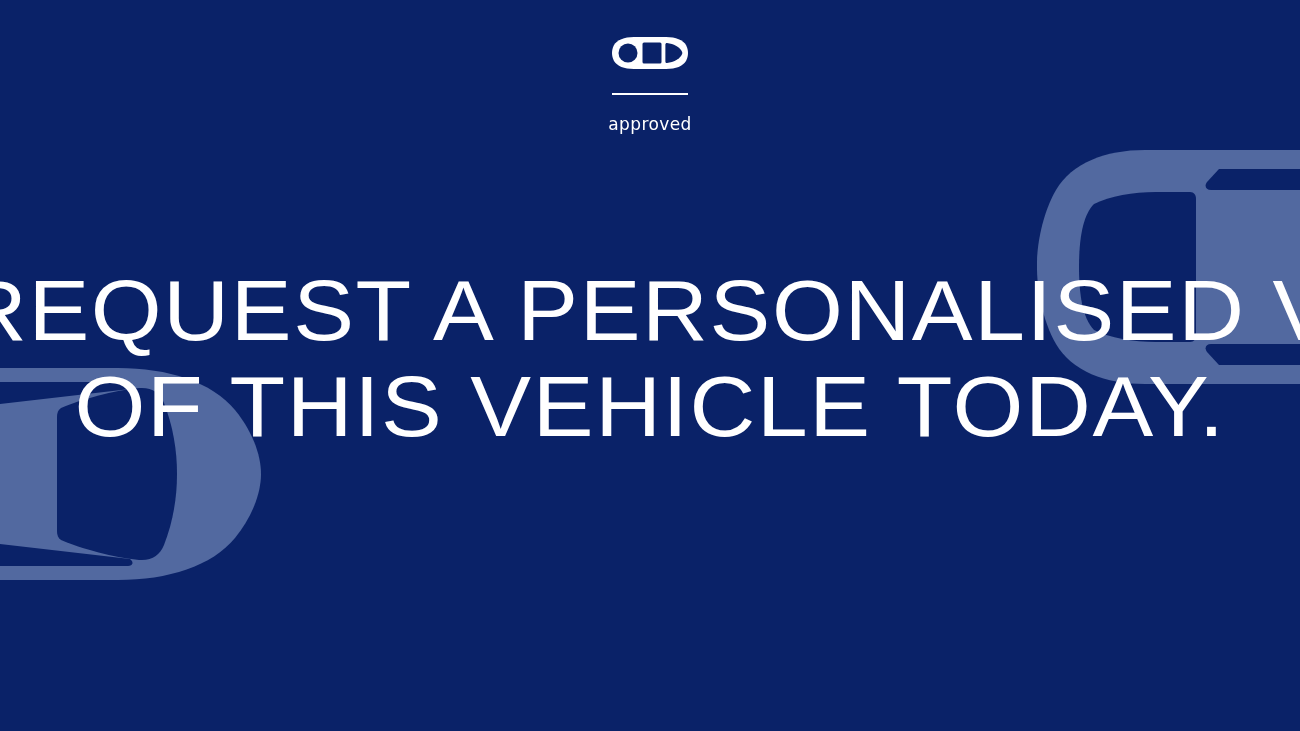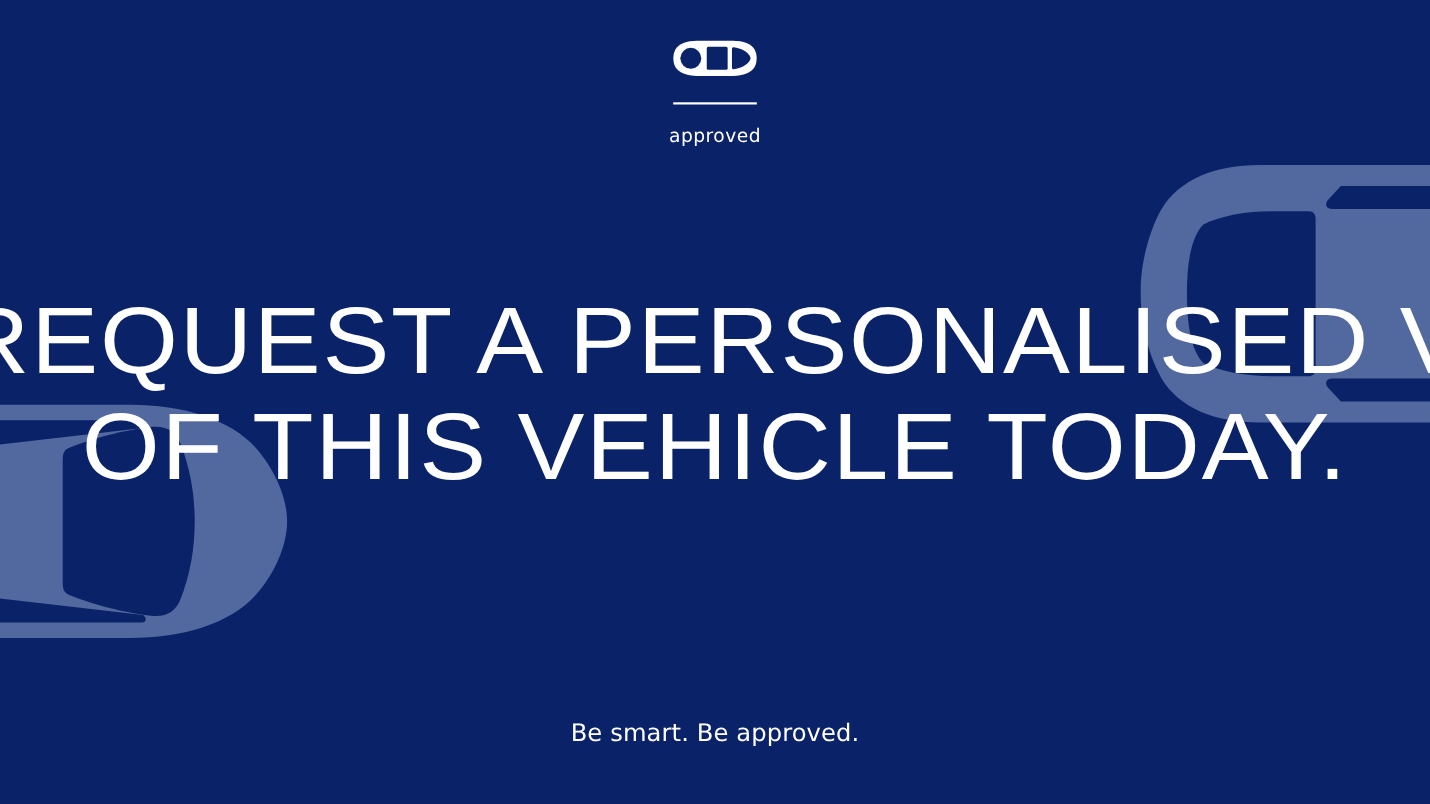--- a/index.html
+++ b/index.html
@@ -229,15 +229,14 @@
     </svg>
     <div class="brand-rule"></div>
     <div class="brand-word">approved</div>
   </div>
 
   <div class="headline">
     <span class="headline-line headline-line-1">REQUEST A PERSONALISED VIDEO</span>
     <span class="headline-line headline-line-2">OF THIS VEHICLE TODAY.</span>
   </div>
 
-  <div class="tagline">Be smart. Be approved.</div>
 
 </div>
 
 </body></html>

